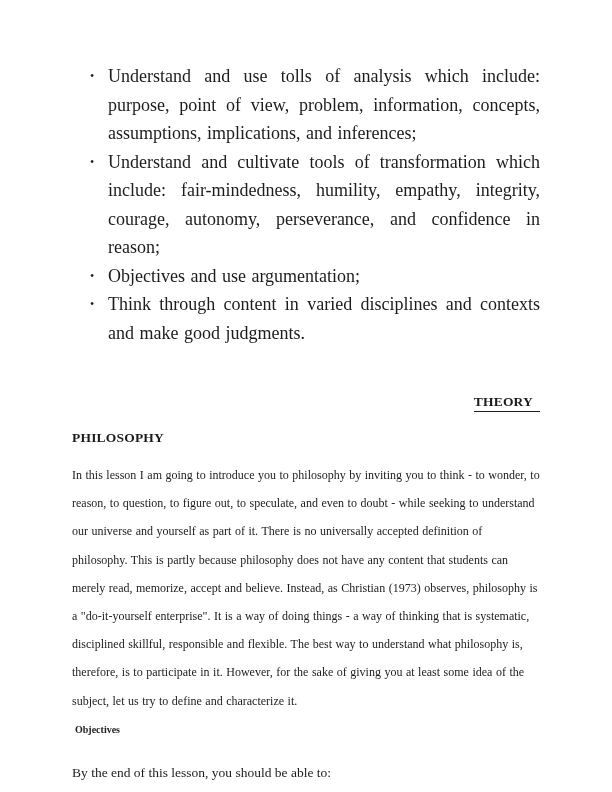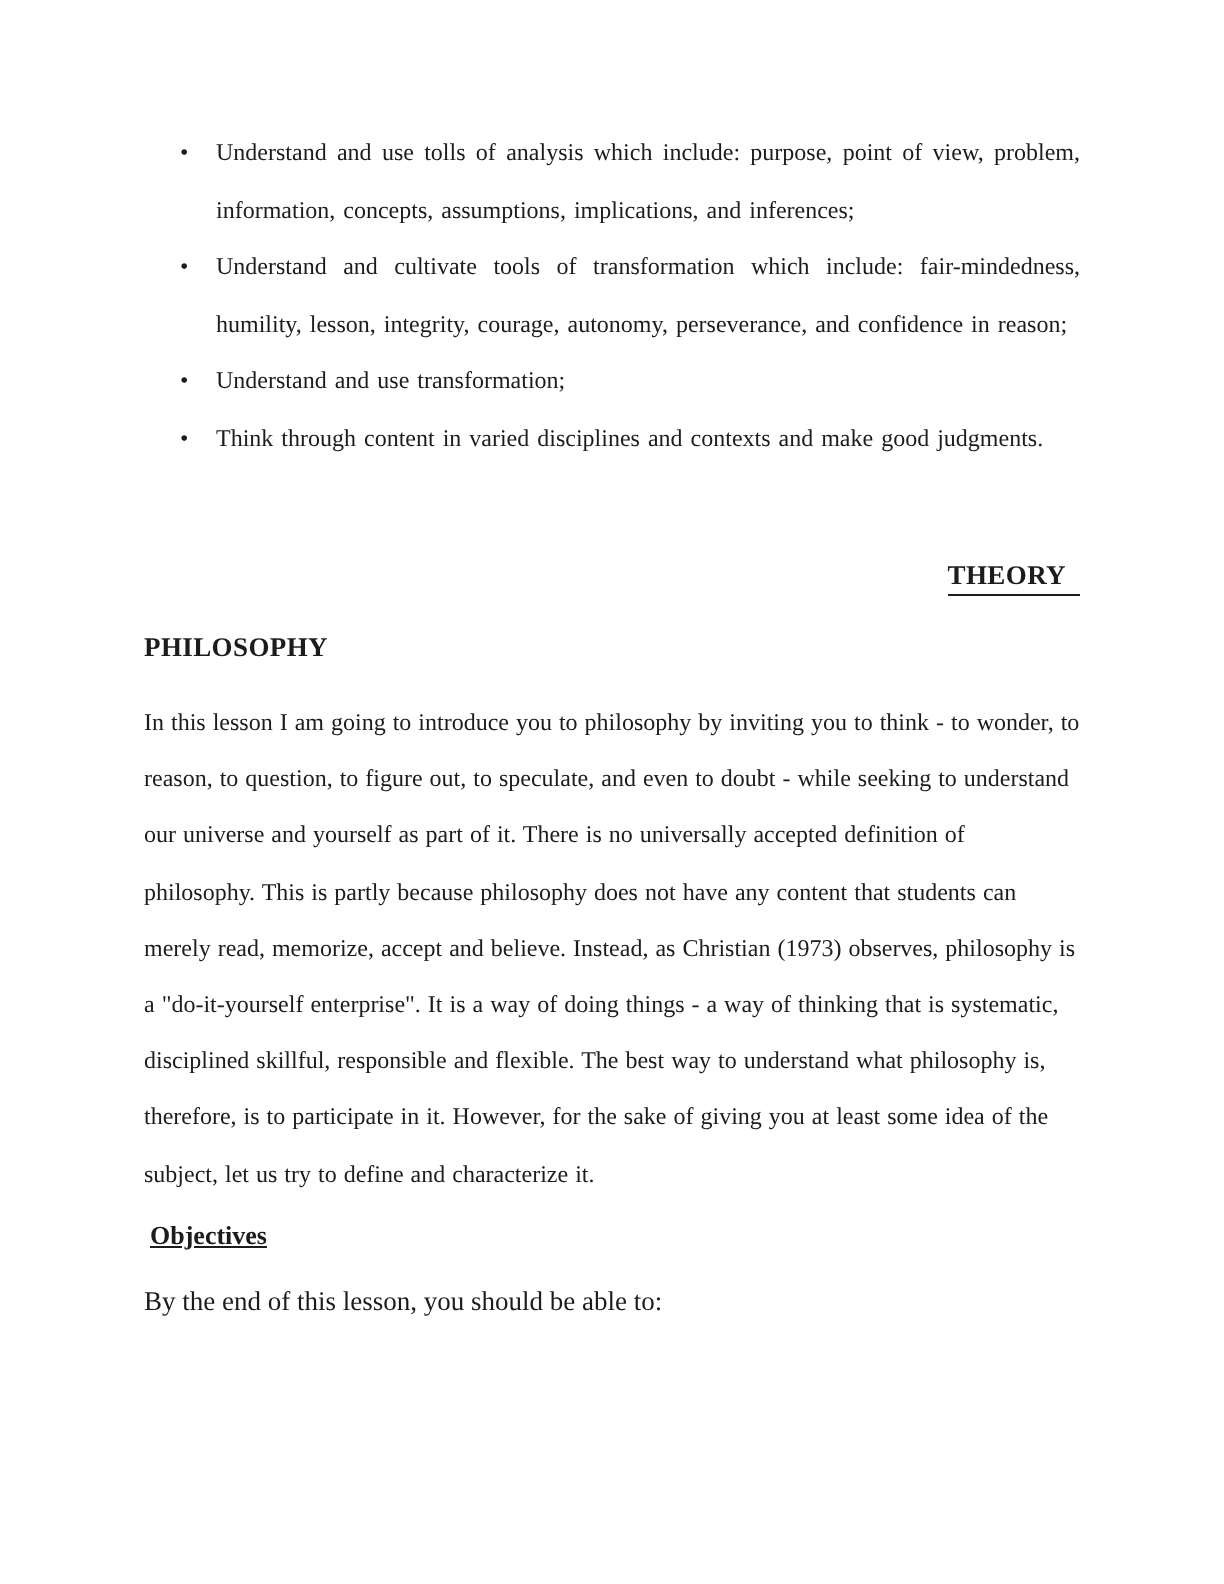--- a/index.html
+++ b/index.html
@@ -35,21 +35,21 @@
     flex: 0 0 auto;
     width: 18px;
     margin-left: 18px;
     font-size: 12px;
     line-height: 28.5px;
     color: #1c1c1c;
   }
 
   .bullet-text {
     flex: 1 1 auto;
-    font-size: 12px;
+    font-size: 18px;
     line-height: 28.5px;
     text-align: justify;
     word-spacing: 1px;
   }
 
   .heading-theory {
     margin-top: 47px;
     font-size: 13.5px;
     font-weight: bold;
     letter-spacing: 0.2px;
@@ -74,48 +74,47 @@
     margin-top: 15px;
     font-size: 12px;
     line-height: 28.2px;
     text-align: left;
     word-spacing: 0.5px;
   }
 
   .heading-objectives {
     margin-top: 9px;
     padding-left: 3px;
-    font-size: 13px;
+    font-size: 10px;
     font-weight: bold;
-    text-decoration: underline;
   }
 
   .closing-line {
-    margin-top: 11px;
+    margin-top: 24px;
     font-size: 13.5px;
     line-height: 28.2px;
   }
 </style>
 </head>
 <body>
 
 <div class="page">
 
   <ul class="bullet-list">
     <li class="bullet-item">
       <span class="bullet-marker">•</span>
       <span class="bullet-text">Understand and use tolls of analysis which include: purpose, point of view, problem, information, concepts, assumptions, implications, and inferences;</span>
     </li>
     <li class="bullet-item">
       <span class="bullet-marker">•</span>
-      <span class="bullet-text">Understand and cultivate tools of transformation which include: fair-mindedness, humility, lesson, integrity, courage, autonomy, perseverance, and confidence in reason;</span>
+      <span class="bullet-text">Understand and cultivate tools of transformation which include: fair-mindedness, humility, empathy, integrity, courage, autonomy, perseverance, and confidence in reason;</span>
     </li>
     <li class="bullet-item">
       <span class="bullet-marker">•</span>
-      <span class="bullet-text">Understand and use transformation;</span>
+      <span class="bullet-text">Objectives and use argumentation;</span>
     </li>
     <li class="bullet-item">
       <span class="bullet-marker">•</span>
       <span class="bullet-text">Think through content in varied disciplines and contexts and make good judgments.</span>
     </li>
   </ul>
 
   <h2 class="heading-theory">
     <span class="underlined">THEORY</span>
   </h2>

